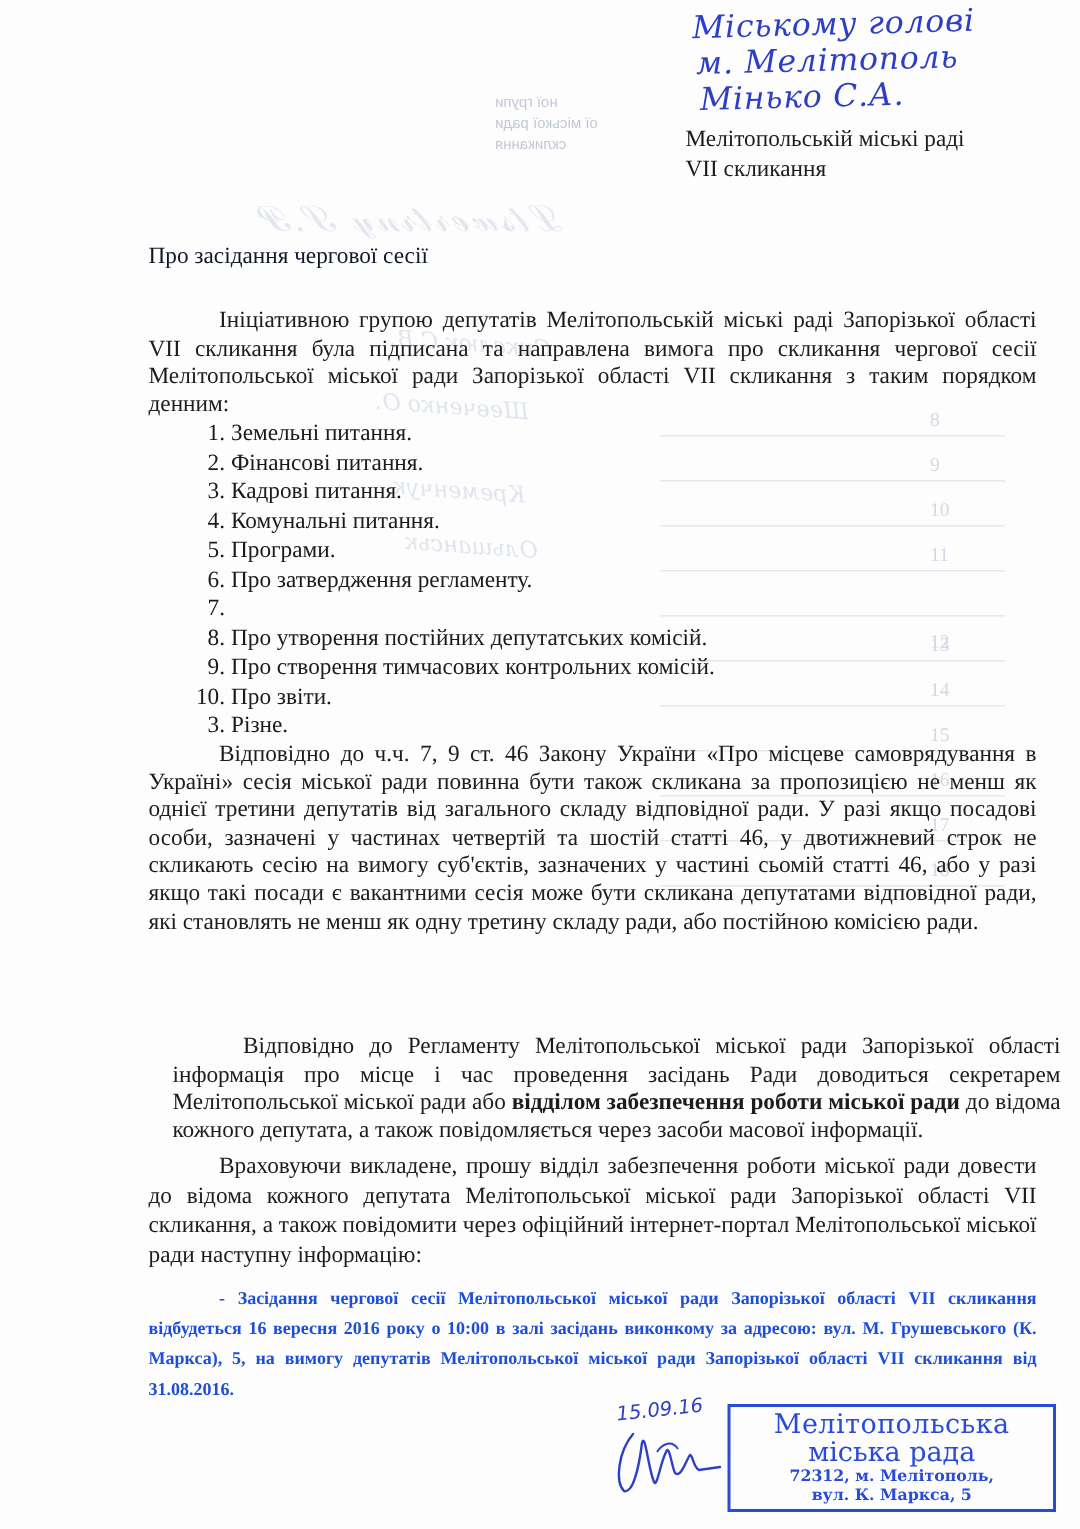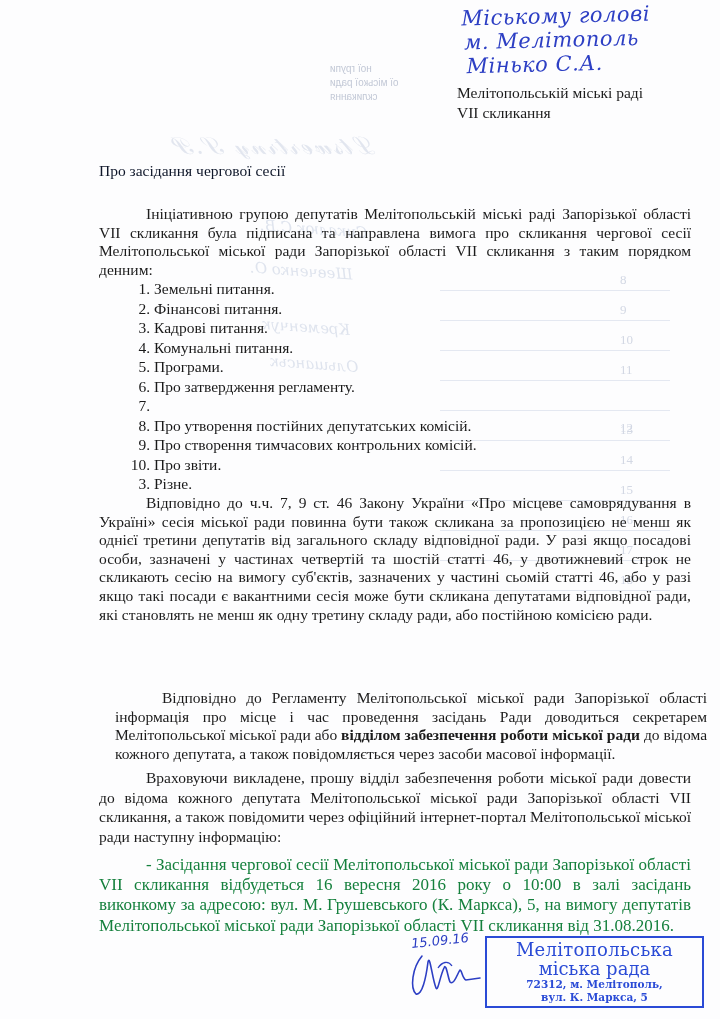--- a/index.html
+++ b/index.html
@@ -142,25 +142,25 @@
 
     .p2 { top: 494px; }
     .p3 { top: 673px; }
     .p3 b { font-weight: bold; }
     .p4 { top: 768px; }
 
     .announcement {
       position: absolute;
       left: 99px; top: 855px;
       width: 592px;
-      font-size: 17px;
+      font-size: 12px;
       line-height: 20.2px;
-      font-weight: normal;
+      font-weight: bold;
       text-align: justify;
-      color: #15803d;
+      color: #1d4ed8;
     }
     .announcement .dash-indent { text-indent: 47px; }
 
     
     .receipt-date {
       position: absolute;
       left: 411px; top: 933px;
       font-family: "DejaVu Sans", sans-serif;
       font-style: italic;
       color: #2d3fc4;

